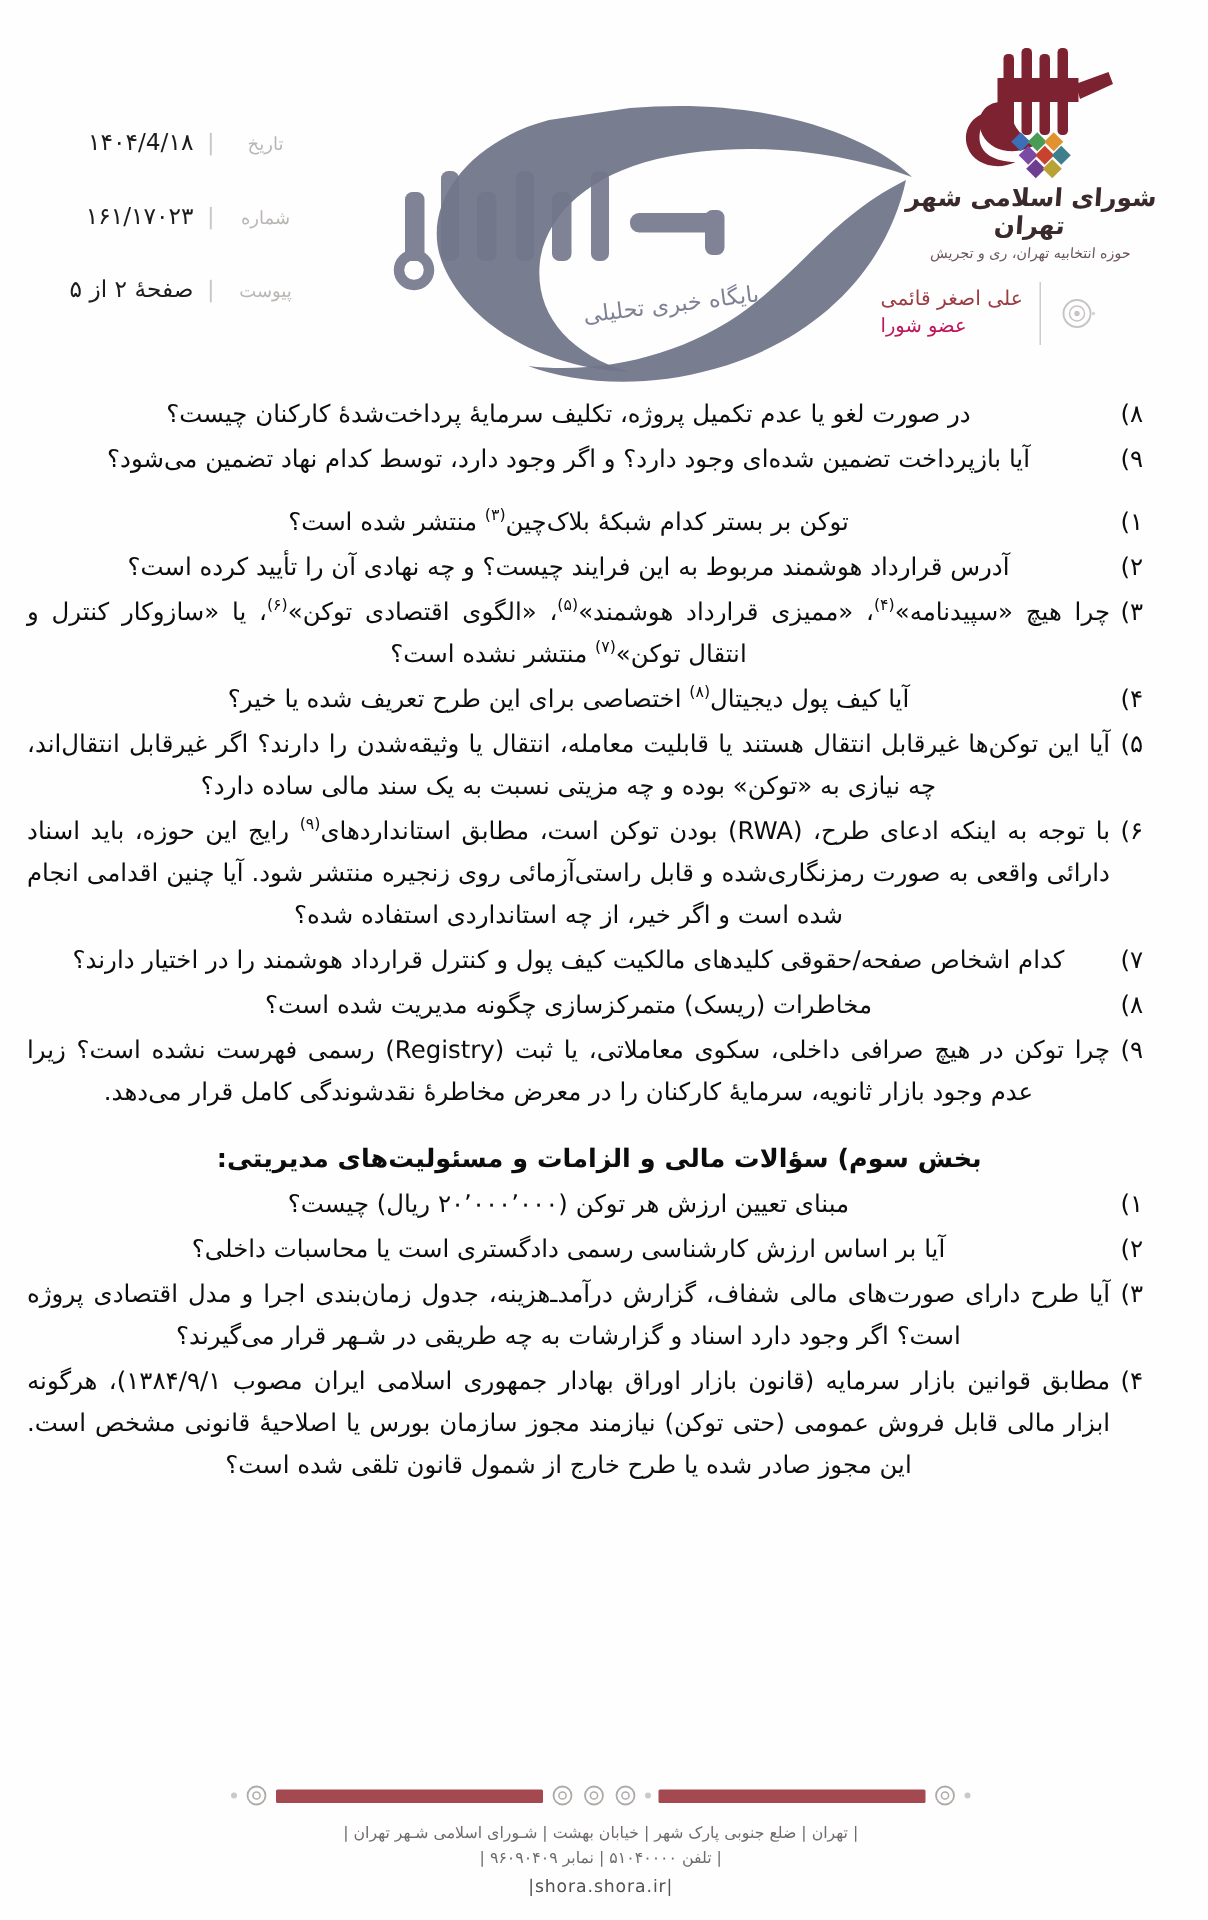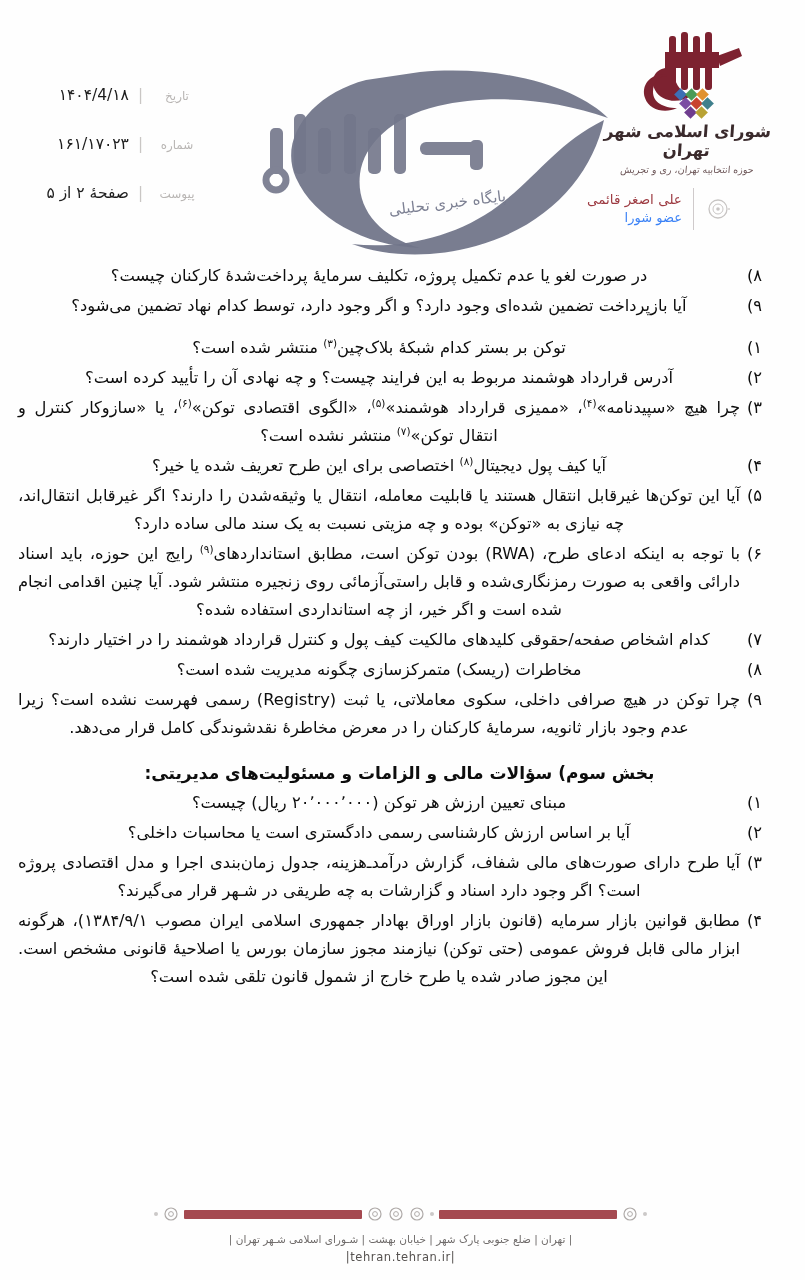--- a/index.html
+++ b/index.html
@@ -102,31 +102,31 @@
   }
   .member-row {
     margin-top: 13px;
     display: flex;
     flex-direction: row-reverse;
     align-items: center;
     justify-content: flex-start;
     padding-right: 16px;
   }
   .member-names {
-    text-align: right;
+    text-align: left;
     line-height: 1.45;
   }
   .member-name {
     font-size: 13.5px;
     color: #9d3b42;
     letter-spacing: 0.3px;
   }
   .member-role {
     font-size: 13px;
-    color: #3b82f6;
+    color: #be185d;
     letter-spacing: 2px;
   }
   .member-divider {
     width: 1px;
     height: 42px;
     background: #cfcacb;
     margin: 0 11px;
   }
   .member-seal { opacity: 0.55; }
 
@@ -406,16 +406,17 @@
         <circle cx="8" cy="8" r="2.4" fill="none" stroke="#a8a3a1" stroke-width="1"></circle>
       </svg>
       <span class="orn-bar"></span>
       <svg width="16" height="16" viewBox="0 0 16 16" aria-hidden="true">
         <circle cx="8" cy="8" r="6" fill="none" stroke="#a8a3a1" stroke-width="1.2"></circle>
         <circle cx="8" cy="8" r="2.4" fill="none" stroke="#a8a3a1" stroke-width="1"></circle>
       </svg>
       <span class="orn-dot-sm"></span>
     </div>
     <div class="footer-line">| تهران | ضلع جنوبی پارک شهر | خیابان بهشت | شـورای اسلامی شـهر تهران |</div>
-    <div class="footer-site">|tehran.tehran.ir|</div>
+    <div class="footer-line">| تلفن ۵۱۰۴۰۰۰۰ | نمابر ۹۶۰۹۰۴۰۹ |</div>
+    <div class="footer-site">|shora.shora.ir|</div>
   </div>
 
 </div>
 
 </body></html>

